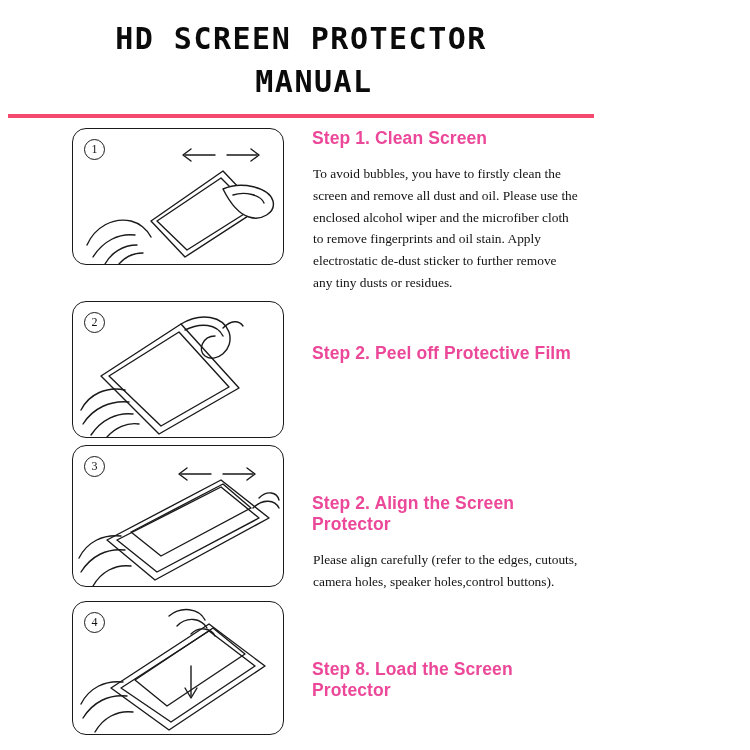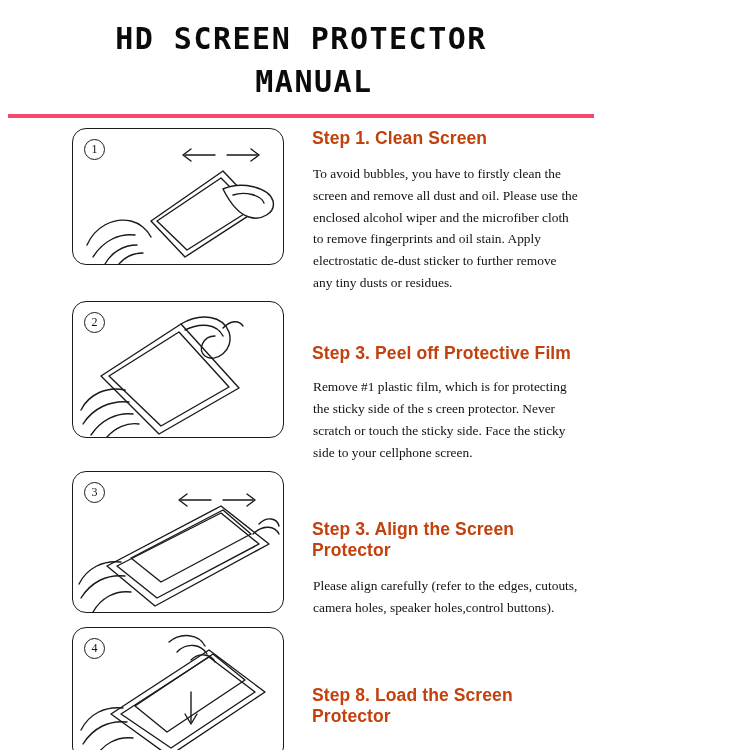--- a/index.html
+++ b/index.html
@@ -91,21 +91,21 @@
   .text-col {
     flex: 1;
     padding-left: 28px;
     padding-top: 6px;
     padding-right: 12px;
   }
   .step-head {
     font-family: "Liberation Sans", sans-serif;
     font-weight: bold;
     font-size: 17.5px;
-    color: #c2410c;
+    color: #ec4899;
     margin: 0 0 14px 0;
     letter-spacing: .1px;
   }
   .step-body {
     font-family: "Liberation Serif", serif;
     font-size: 13.4px;
     line-height: 1.62;
     color: #111;
     margin: 1px;
   }
@@ -173,22 +173,21 @@
             <path d="M8 108 C16 92 34 84 52 88"></path>
             <path d="M10 122 C20 106 38 98 56 100"></path>
             <path d="M18 133 C28 118 44 110 60 112"></path>
             <path d="M34 135 C42 126 54 120 66 122"></path>
 
             <path d="M150 26 C158 18 166 18 170 24"></path>
           </g>
         </svg>
       </div>
       <div class="text-col">
-        <h2 class="step-head">Step 3. Peel off Protective Film</h2>
-        <p class="step-body">Remove #1 plastic film, which is for protecting the sticky side of the s creen protector. Never scratch or touch the sticky side. Face the sticky side to your cellphone screen.</p>
+        <h2 class="step-head">Step 2. Peel off Protective Film</h2>
       </div>
     </div>
 
     <div class="step step-3">
       <div class="illus">
         <div class="circle-num">3</div>
         <svg class="art" viewBox="0 0 210 140">
           <g fill="none" stroke="#1a1a1a" stroke-width="1.4" stroke-linecap="round" stroke-linejoin="round">
 
             <path d="M34 94 L148 34 L196 72 L82 134 Z"></path>
@@ -204,21 +203,21 @@
             <path d="M180 62 C190 52 202 54 206 62"></path>
 
             <path d="M108 28 L138 28"></path>
             <path d="M114 22 L106 28 L114 34"></path>
             <path d="M150 28 L180 28"></path>
             <path d="M174 22 L182 28 L174 34"></path>
           </g>
         </svg>
       </div>
       <div class="text-col">
-        <h2 class="step-head">Step 3. Align the Screen Protector</h2>
+        <h2 class="step-head">Step 2. Align the Screen Protector</h2>
         <p class="step-body">Please align carefully (refer to the edges, cutouts, camera holes, speaker holes,control buttons).</p>
       </div>
     </div>
 
     <div class="step step-4">
       <div class="illus">
         <div class="circle-num">4</div>
         <svg class="art" viewBox="0 0 210 132">
           <g fill="none" stroke="#1a1a1a" stroke-width="1.4" stroke-linecap="round" stroke-linejoin="round">
 

